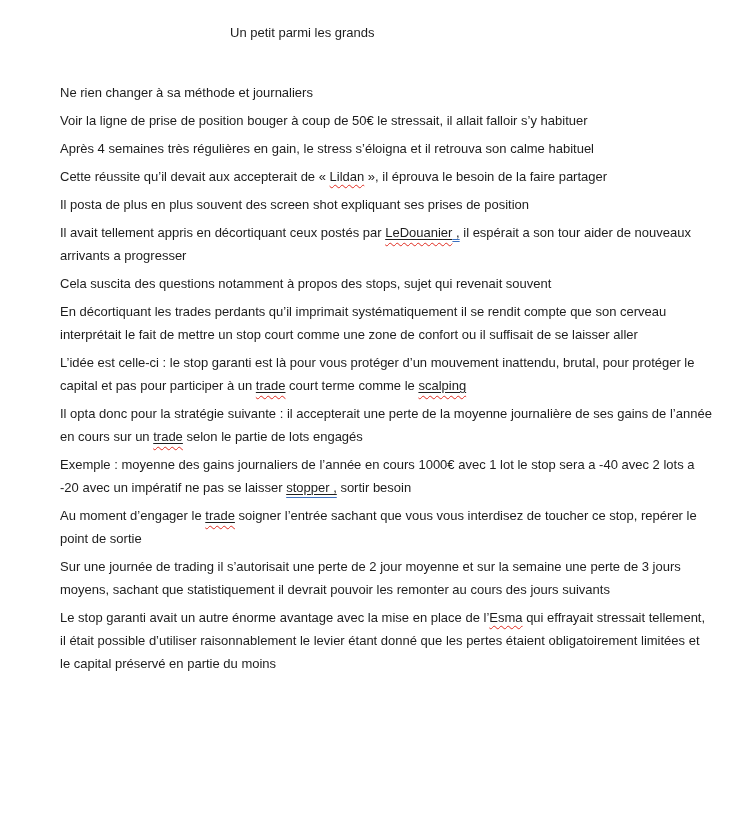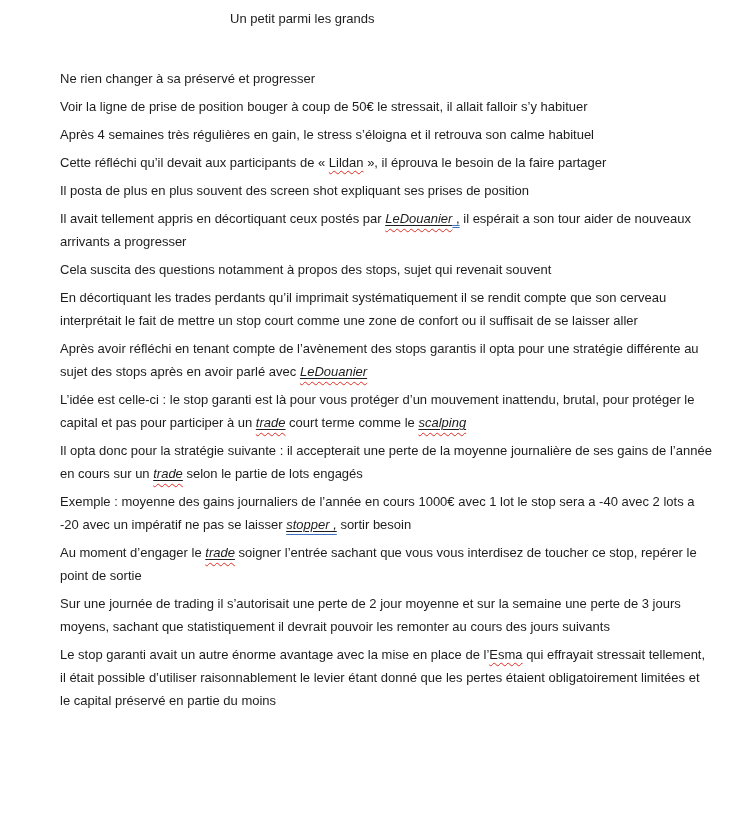--- a/index.html
+++ b/index.html
@@ -13,37 +13,36 @@
     height: 829px;
     overflow: hidden;
     background: var(--bg, #ffffff);
     color: var(--text, #1d1d1d);
     font-family: "Liberation Sans", "DejaVu Sans", sans-serif;
     font-size: 13px;
     box-sizing: border-box;
     padding: 5px 30px 0 60px;
   }
   .doc-title {
-    margin: 2px 0 37px 170px;
+    margin: 16px 0 37px 170px;
     line-height: 23px;
     white-space: nowrap;
   }
   .doc-body {
     width: 652px;
   }
   .para {
     margin: 0 0 5px 0;
     line-height: 23px;
   }
   
   .u {
     text-decoration: underline solid currentColor;
     text-decoration-thickness: 1px;
     text-underline-offset: 2px;
-    font-style: italic;
   }
   
   .m-spell {
     text-decoration: underline wavy var(--spell, #e02b20);
     text-decoration-thickness: 1px;
     text-underline-offset: 3px;
   }
   
   .m-grammar {
     text-decoration: underline double var(--grammar, #3b6fbf);
@@ -57,29 +56,28 @@
     text-decoration-thickness: 1px;
     text-underline-offset: 5px;
   }
 </style>
 </head>
 <body>
 
 <div class="page">
   <div class="doc-title">Un petit parmi les grands</div>
   <div class="doc-body">
-      <p class="para"><span>Ne rien changer à sa préservé et progresser</span></p>
+      <p class="para"><span>Ne rien changer à sa méthode et journaliers</span></p>
       <p class="para"><span>Voir la ligne de prise de position bouger à coup de 50€ le stressait, il allait falloir s’y habituer</span></p>
       <p class="para"><span>Après 4 semaines très régulières en gain, le stress s’éloigna et il retrouva son calme habituel</span></p>
-      <p class="para"><span>Cette réfléchi qu’il devait aux participants de « </span><span class="m-spell">Lildan</span><span> », il éprouva le besoin de la faire partager</span></p>
+      <p class="para"><span>Cette réussite qu’il devait aux accepterait de « </span><span class="m-spell">Lildan</span><span> », il éprouva le besoin de la faire partager</span></p>
       <p class="para"><span>Il posta de plus en plus souvent des screen shot expliquant ses prises de position</span></p>
       <p class="para"><span>Il avait tellement appris en décortiquant ceux postés par </span><span class="u"><span class="low m-spell">LeDouanier</span></span><span class="m-grammar"> ,</span><span> il espérait a son tour aider de nouveaux arrivants a progresser</span></p>
       <p class="para"><span>Cela suscita des questions notamment à propos des stops, sujet qui revenait souvent</span></p>
       <p class="para"><span>En décortiquant les trades perdants qu’il imprimait systématiquement il se rendit compte que son cerveau interprétait le fait de mettre un stop court comme une zone de confort ou il suffisait de se laisser aller</span></p>
-      <p class="para"><span>Après avoir réfléchi en tenant compte de l’avènement des stops garantis il opta pour une stratégie différente au sujet des stops après en avoir parlé avec </span><span class="u"><span class="low m-spell">LeDouanier</span></span></p>
       <p class="para"><span>L’idée est celle-ci : le stop garanti est là pour vous protéger d’un mouvement inattendu, brutal, pour protéger le capital et pas pour participer à un </span><span class="u"><span class="low m-spell">trade</span></span><span> court terme comme le </span><span class="u"><span class="low m-spell">scalping</span></span></p>
       <p class="para"><span>Il opta donc pour la stratégie suivante : il accepterait une perte de la moyenne journalière de ses gains de l’année en cours sur un </span><span class="u"><span class="low m-spell">trade</span></span><span> selon le partie de lots engagés</span></p>
       <p class="para"><span>Exemple : moyenne des gains journaliers de l’année en cours 1000€ avec 1 lot le stop sera a -40 avec 2 lots a -20 avec un impératif ne pas se laisser </span><span class="u"><span class="low m-grammar">stopper ,</span></span><span> sortir besoin</span></p>
       <p class="para"><span>Au moment d’engager le </span><span class="u"><span class="low m-spell">trade</span></span><span> soigner l’entrée sachant que vous vous interdisez de toucher ce stop, repérer le point de sortie</span></p>
       <p class="para"><span>Sur une journée de trading il s’autorisait une perte de 2 jour moyenne et sur la semaine une perte de 3 jours moyens, sachant que statistiquement il devrait pouvoir les remonter au cours des jours suivants</span></p>
       <p class="para"><span>Le stop garanti avait un autre énorme avantage avec la mise en place de l’</span><span class="m-spell">Esma</span><span> qui effrayait stressait tellement, il était possible d’utiliser raisonnablement le levier étant donné que les pertes étaient obligatoirement limitées et le capital préservé en partie du moins</span></p>
     </div>
 </div>
 
 </body></html>

